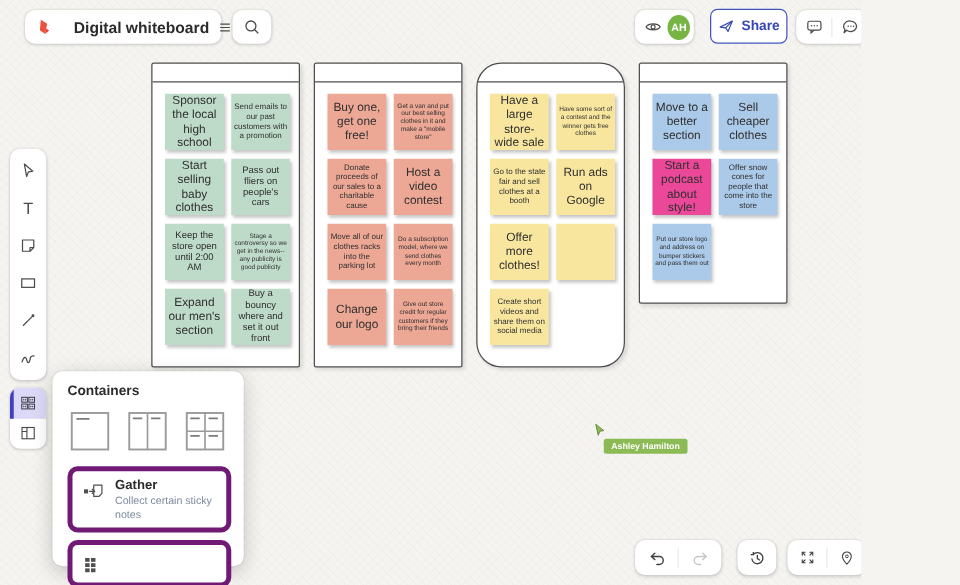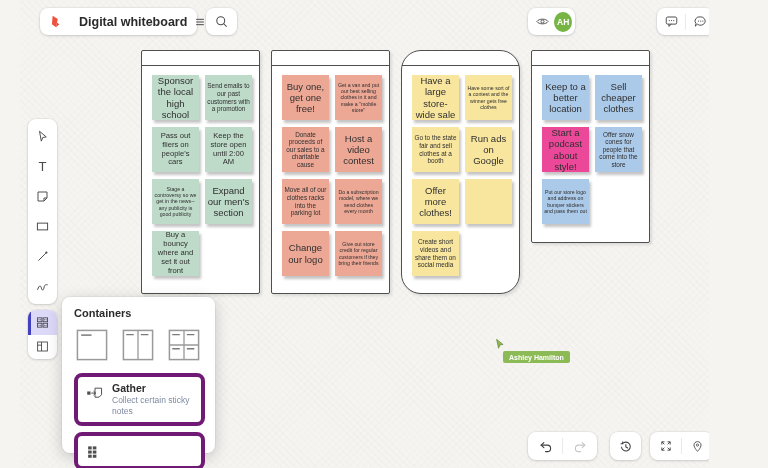--- a/index.html
+++ b/index.html
@@ -7,21 +7,20 @@
   body {
     font-family:"Liberation Sans", sans-serif;
     background:#f5f4f1;
   }
   .stage {
     position:relative; width:689px; height:468px; overflow:hidden;
     background:
       repeating-linear-gradient(45deg, rgba(0,0,0,0.015) 0 1px, transparent 1px 5px),
       repeating-linear-gradient(-45deg, rgba(0,0,0,0.012) 0 1px, transparent 1px 5px),
       #f5f4f1;
-    margin-left: 20px;
   }
   .card {
     position:absolute; background:#fff; border-radius:8px;
     box-shadow:0 1px 3px rgba(0,0,0,0.14), 0 0 0 1px rgba(0,0,0,0.035);
     display:flex; align-items:center;
   }
   .icon-btn {
     display:flex; align-items:center; justify-content:center;
     height:100%; cursor:pointer;
   }
@@ -152,20 +151,29 @@
   <div class="card view-card">
     <span class="icon-btn" style="width:22px">
       <svg viewBox="0 0 20 20" width="15" height="15">
           <path d="M2.5 10 C5.3 5.8 14.7 5.8 17.5 10 C14.7 14.2 5.3 14.2 2.5 10 Z" fill="none" stroke="#4a4a4a" stroke-width="1.2"></path>
           <circle cx="10" cy="10" r="2.1" fill="none" stroke="#4a4a4a" stroke-width="1.2"></circle>
         </svg>
     </span>
     <span class="avatar" style="background: rgb(118, 181, 67);">AH</span>
   </div>
 
+  <div class="share-btn">
+    <span>
+      <svg viewBox="0 0 20 20" width="14" height="14">
+          <path d="M3 11 L17 4 L12 16 L9.3 11.8 Z" fill="none" stroke="#3646b4" stroke-width="1.3" stroke-linejoin="round"></path>
+          <path d="M9.3 11.8 L17 4" stroke="#3646b4" stroke-width="1.3"></path>
+        </svg>
+    </span>
+    <span>Share</span>
+  </div>
 
   <div class="card bubbles-card">
     <span class="icon-btn">
       <svg viewBox="0 0 20 20" width="15" height="15">
           <rect x="3" y="4" width="14" height="9.5" rx="2" fill="none" stroke="#4a4a4a" stroke-width="1.3"></rect>
           <path d="M6.5 13.5 v3 l3.4-3" fill="none" stroke="#4a4a4a" stroke-width="1.3"></path>
           <circle cx="7" cy="8.8" r="0.8" fill="#4a4a4a"></circle>
           <circle cx="10" cy="8.8" r="0.8" fill="#4a4a4a"></circle>
           <circle cx="13" cy="8.8" r="0.8" fill="#4a4a4a"></circle>
         </svg>
@@ -260,20 +268,21 @@
           <path d="M8.7 4 v12 M3.5 8.2 h5.2" stroke="#4a4a4a" stroke-width="1.2" fill="none"></path>
         </svg>
     </span>
   </div>
 
   <div class="container" style="left:121px; height:244px;">
     <div class="container-header"></div>
     <div class="container-body">
       <div class="note fs-lg" style="background: rgb(190, 219, 201);">Sponsor the local high school</div>
       <div class="note fs-sm" style="background: rgb(190, 219, 201);">Send emails to our past customers with a promotion</div>
+      <div class="note fs-lg" style="background: rgb(190, 219, 201);">Start selling baby clothes</div>
       <div class="note fs-md" style="background: rgb(190, 219, 201);">Pass out fliers on people's cars</div>
       <div class="note fs-md" style="background: rgb(190, 219, 201);">Keep the store open until 2:00 AM</div>
       <div class="note fs-xs" style="background: rgb(190, 219, 201);">Stage a controversy so we get in the news--any publicity is good publicity</div>
       <div class="note fs-lg" style="background: rgb(190, 219, 201);">Expand our men's section</div>
       <div class="note fs-md" style="background: rgb(190, 219, 201);">Buy a bouncy where and set it out front</div>
     </div>
   </div>
 
   <div class="container" style="left:251px; height:244px;">
     <div class="container-header"></div>
@@ -298,21 +307,21 @@
       <div class="note fs-lg" style="background: rgb(248, 230, 158);">Run ads on Google</div>
       <div class="note fs-lg" style="background: rgb(248, 230, 158);">Offer more clothes!</div>
       <div class="note fs-lg" style="background: rgb(248, 230, 158);"></div>
       <div class="note fs-sm" style="background: rgb(248, 230, 158);">Create short videos and share them on social media</div>
     </div>
   </div>
 
   <div class="container" style="left:511px; height:193px;">
     <div class="container-header"></div>
     <div class="container-body">
-      <div class="note fs-lg" style="background: rgb(171, 201, 232);">Keep to a better location</div>
+      <div class="note fs-lg" style="background: rgb(171, 201, 232);">Move to a better section</div>
       <div class="note fs-lg" style="background: rgb(171, 201, 232);">Sell cheaper clothes</div>
       <div class="note fs-lg" style="background: #ec4899;">Start a podcast about style!</div>
       <div class="note fs-sm" style="background: rgb(171, 201, 232);">Offer snow cones for people that come into the store</div>
       <div class="note fs-xs" style="background: rgb(171, 201, 232);">Put our store logo and address on bumper stickers and pass them out</div>
     </div>
   </div>
 
   <div class="popup">
     <div class="popup-title">Containers</div>
     <div class="tpl-row">

